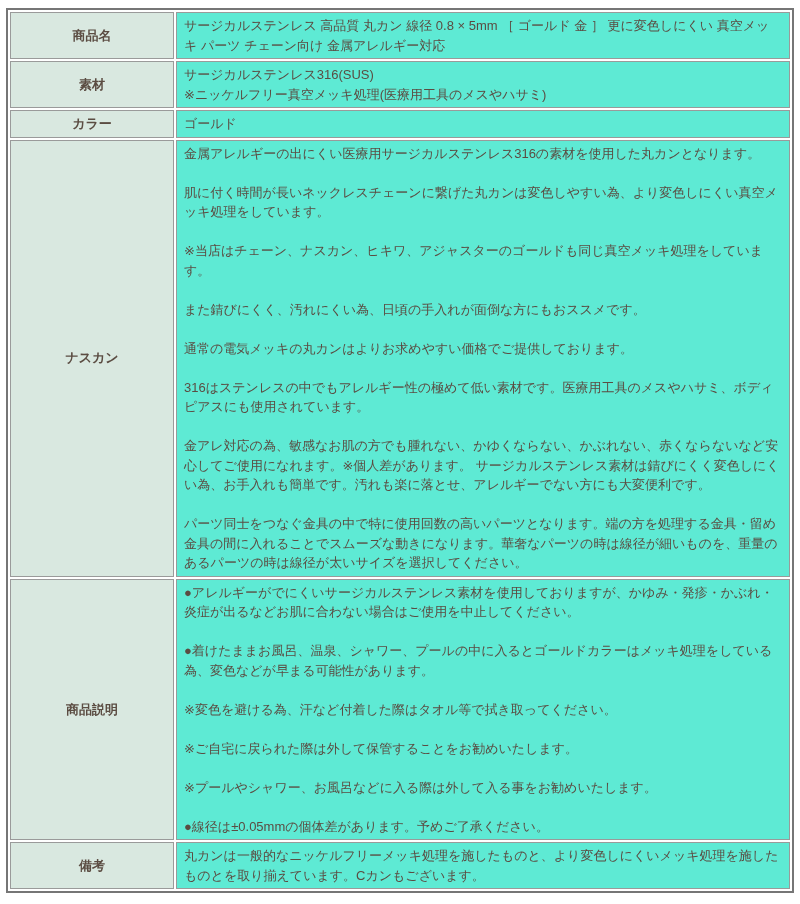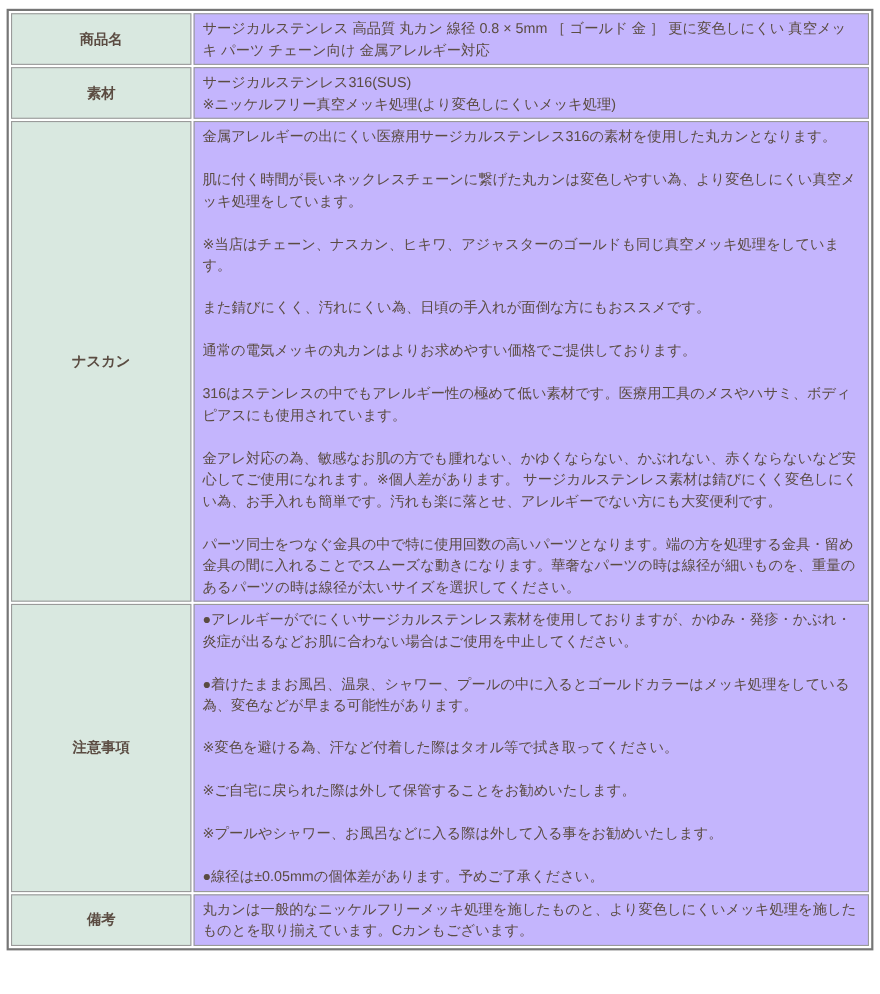--- a/index.html
+++ b/index.html
@@ -42,62 +42,66 @@
   }
   table.spec th{
     width:150px;
     background:var(--header-bg);
     font-weight:bold;
     text-align:center;
     padding:3px 6px;
     margin-left:40px;
   }
   table.spec td{
-    background:#c4b5fd;
+    background:#5eead4;
     text-align:left;
     padding:3px 7px;
     white-space:pre-line;
     word-break:break-all;
   }
 </style>
 </head>
 <body>
 
 <div class="page">
   <table class="spec">
     <tbody>
       <tr>
         <th>商品名</th>
         <td>サージカルステンレス 高品質 丸カン 線径 0.8 × 5mm ［ ゴールド 金 ］ 更に変色しにくい 真空メッキ パーツ チェーン向け 金属アレルギー対応</td>
       </tr>
       <tr>
         <th>素材</th>
         <td>サージカルステンレス316(SUS)
-※ニッケルフリー真空メッキ処理(より変色しにくいメッキ処理)</td>
+※ニッケルフリー真空メッキ処理(医療用工具のメスやハサミ)</td>
+      </tr>
+      <tr>
+        <th>カラー</th>
+        <td>ゴールド</td>
       </tr>
       <tr>
         <th>ナスカン</th>
         <td>金属アレルギーの出にくい医療用サージカルステンレス316の素材を使用した丸カンとなります。
 
 肌に付く時間が長いネックレスチェーンに繋げた丸カンは変色しやすい為、より変色しにくい真空メッキ処理をしています。
 
 ※当店はチェーン、ナスカン、ヒキワ、アジャスターのゴールドも同じ真空メッキ処理をしています。
 
 また錆びにくく、汚れにくい為、日頃の手入れが面倒な方にもおススメです。
 
 通常の電気メッキの丸カンはよりお求めやすい価格でご提供しております。
 
 316はステンレスの中でもアレルギー性の極めて低い素材です。医療用工具のメスやハサミ、ボディピアスにも使用されています。
 
 金アレ対応の為、敏感なお肌の方でも腫れない、かゆくならない、かぶれない、赤くならないなど安心してご使用になれます。※個人差があります。 サージカルステンレス素材は錆びにくく変色しにくい為、お手入れも簡単です。汚れも楽に落とせ、アレルギーでない方にも大変便利です。
 
 パーツ同士をつなぐ金具の中で特に使用回数の高いパーツとなります。端の方を処理する金具・留め金具の間に入れることでスムーズな動きになります。華奢なパーツの時は線径が細いものを、重量のあるパーツの時は線径が太いサイズを選択してください。</td>
       </tr>
       <tr>
-        <th>注意事項</th>
+        <th>商品説明</th>
         <td>●アレルギーがでにくいサージカルステンレス素材を使用しておりますが、かゆみ・発疹・かぶれ・炎症が出るなどお肌に合わない場合はご使用を中止してください。
 
 ●着けたままお風呂、温泉、シャワー、プールの中に入るとゴールドカラーはメッキ処理をしている為、変色などが早まる可能性があります。
 
 ※変色を避ける為、汗など付着した際はタオル等で拭き取ってください。
 
 ※ご自宅に戻られた際は外して保管することをお勧めいたします。
 
 ※プールやシャワー、お風呂などに入る際は外して入る事をお勧めいたします。
 

